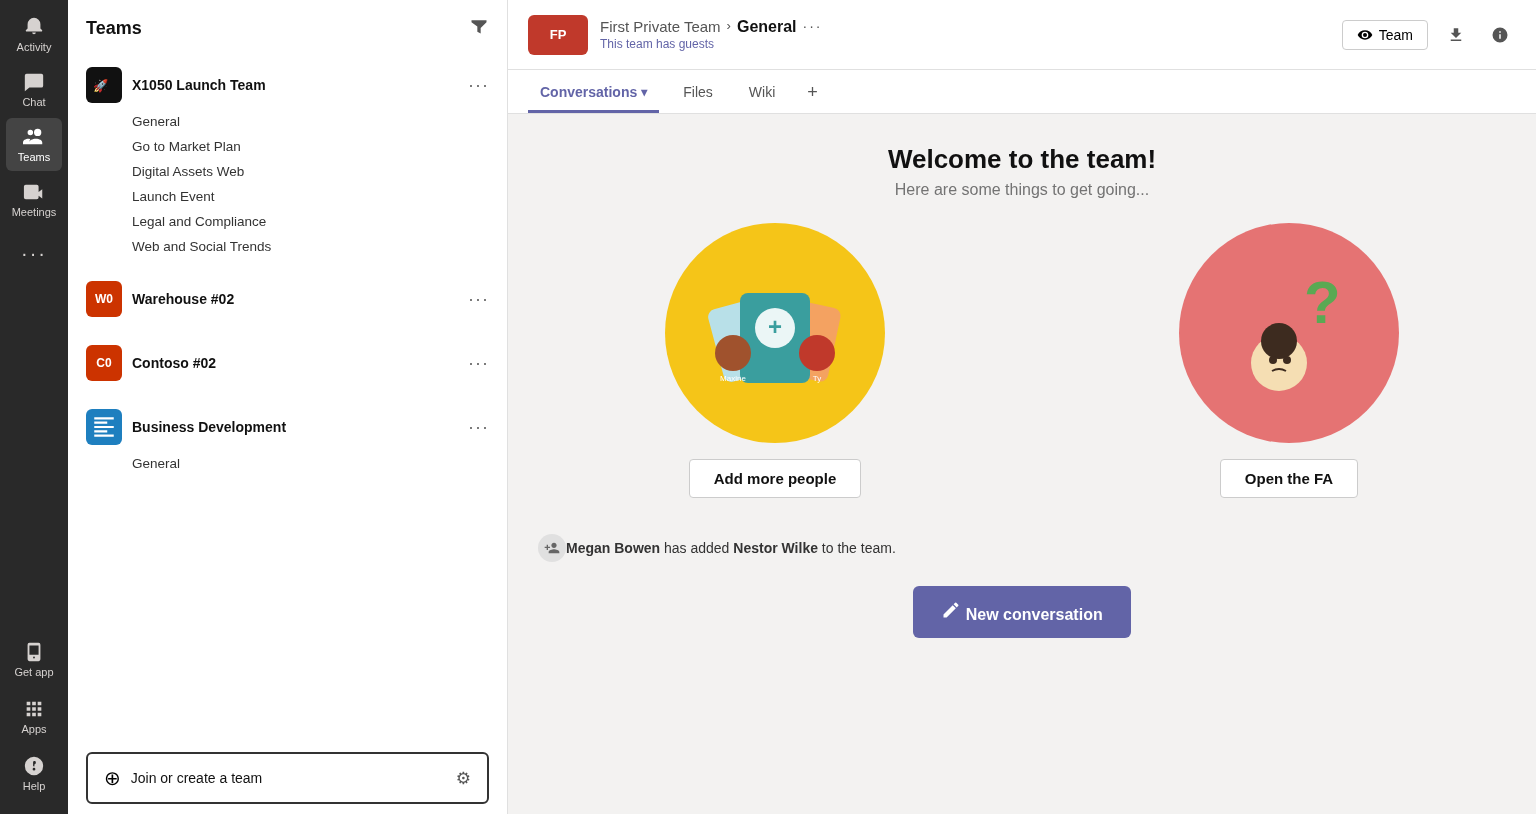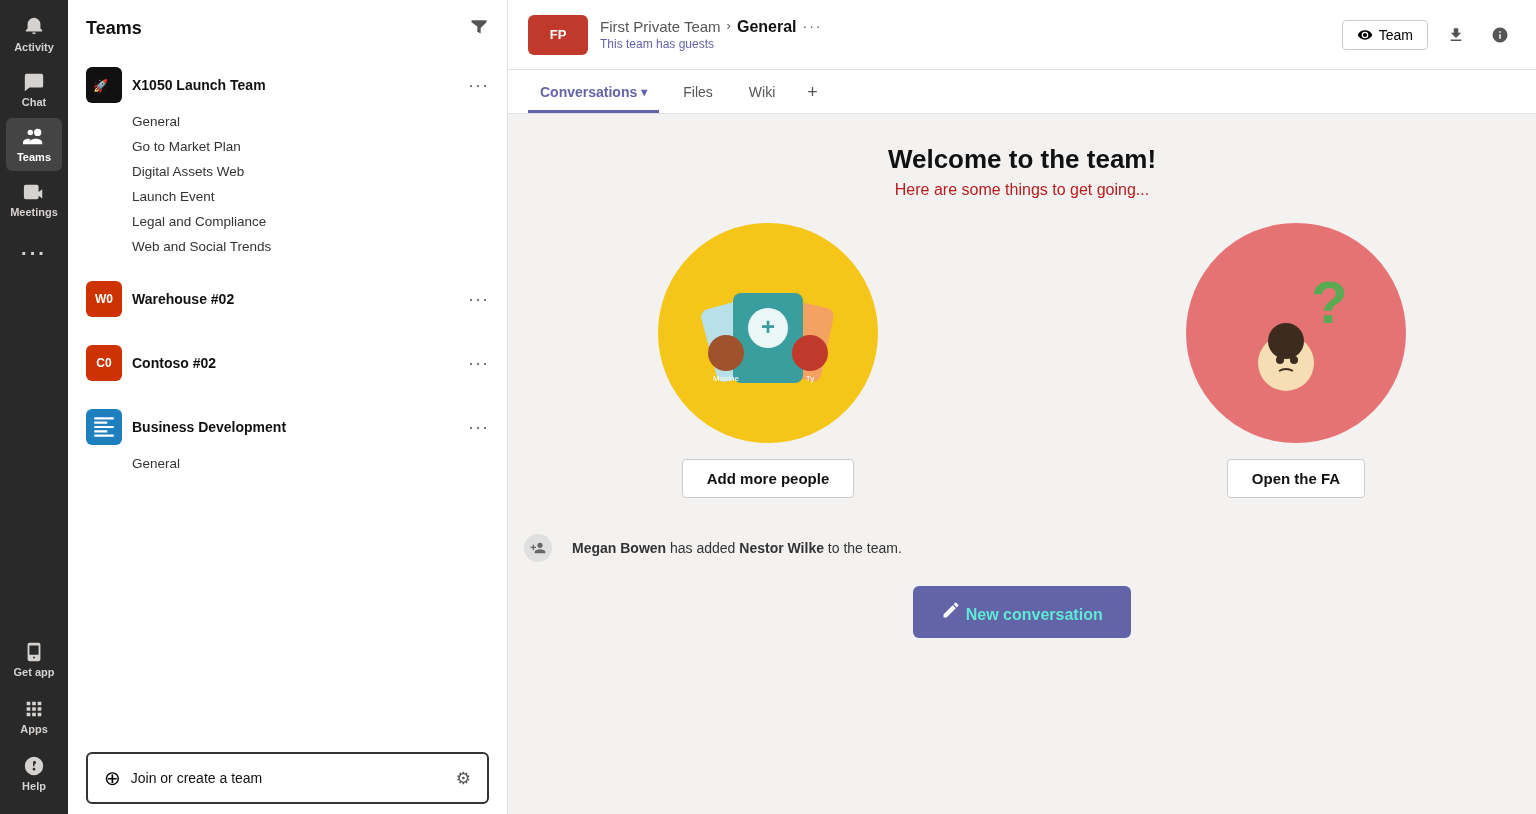--- a/index.html
+++ b/index.html
@@ -21,21 +21,20 @@
       align-items: center;
       justify-content: center;
       width: 56px;
       padding: 8px 4px;
       border-radius: 6px;
       cursor: pointer;
       color: #d6d2d0;
       font-size: 11px;
       margin-bottom: 2px;
       text-align: center;
-      font-weight: bold;
     }
     .nav-item.active {
       background: #444;
       color: #fff;
     }
     .nav-item svg {
       width: 22px;
       height: 22px;
       margin-bottom: 3px;
     }
@@ -263,33 +262,33 @@
       padding: 0 8px 10px 8px;
       font-size: 18px;
       cursor: pointer;
       color: #555;
     }
 
     
     .welcome-area {
       flex: 1;
       overflow-y: auto;
-      padding: 20px 16px;
+      padding: 20px 30px;
     }
     .welcome-title {
       text-align: center;
       font-size: 26px;
       font-weight: 700;
       color: #111;
       margin-top: 10px;
     }
     .welcome-subtitle {
       text-align: center;
       font-size: 16px;
-      color: #b91c1c;
+      color: #737373;
       margin-top: 6px;
       margin-bottom: 24px;
     }
     .cards-row {
       display: flex;
       gap: 20px;
       margin-bottom: 28px;
       overflow: hidden;
     }
     .card {
@@ -310,21 +309,21 @@
       font-weight: 600;
       color: #111;
       cursor: pointer;
       white-space: nowrap;
     }
 
     
     .activity-msg {
       display: flex;
       align-items: center;
-      gap: 20px;
+      gap: 0;
       font-size: 14px;
       color: #333;
       padding: 8px 0 20px 0;
     }
     .activity-icon {
       width: 28px;
       height: 28px;
       border-radius: 50%;
       background: #e0e0e0;
       display: flex;
@@ -333,21 +332,21 @@
       font-size: 14px;
       color: #666;
     }
 
     
     .new-conv-btn {
       display: flex;
       align-items: center;
       gap: 10px;
       background: #6264a7;
-      color: #5eead4;
+      color: #ffffff;
       border: none;
       border-radius: 6px;
       padding: 14px 28px;
       font-size: 16px;
       font-weight: 600;
       cursor: pointer;
       margin: 0 auto 20px auto;
       display: block;
       text-align: center;
     }

